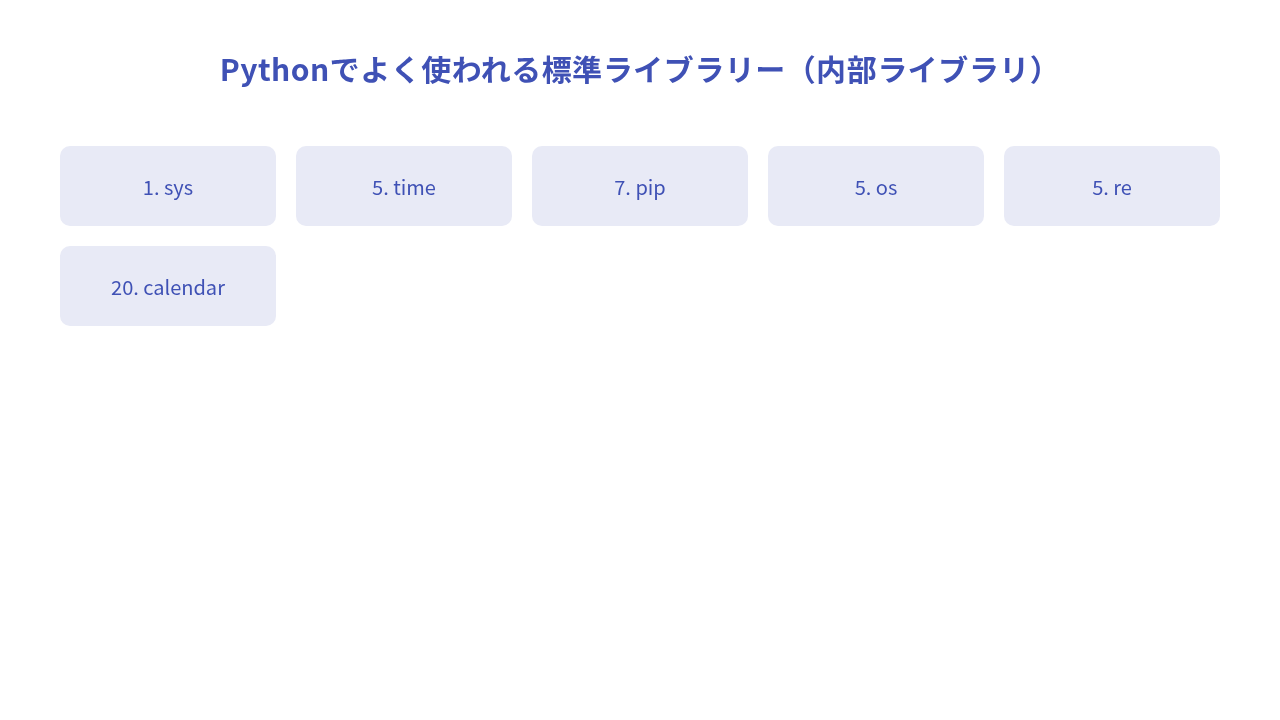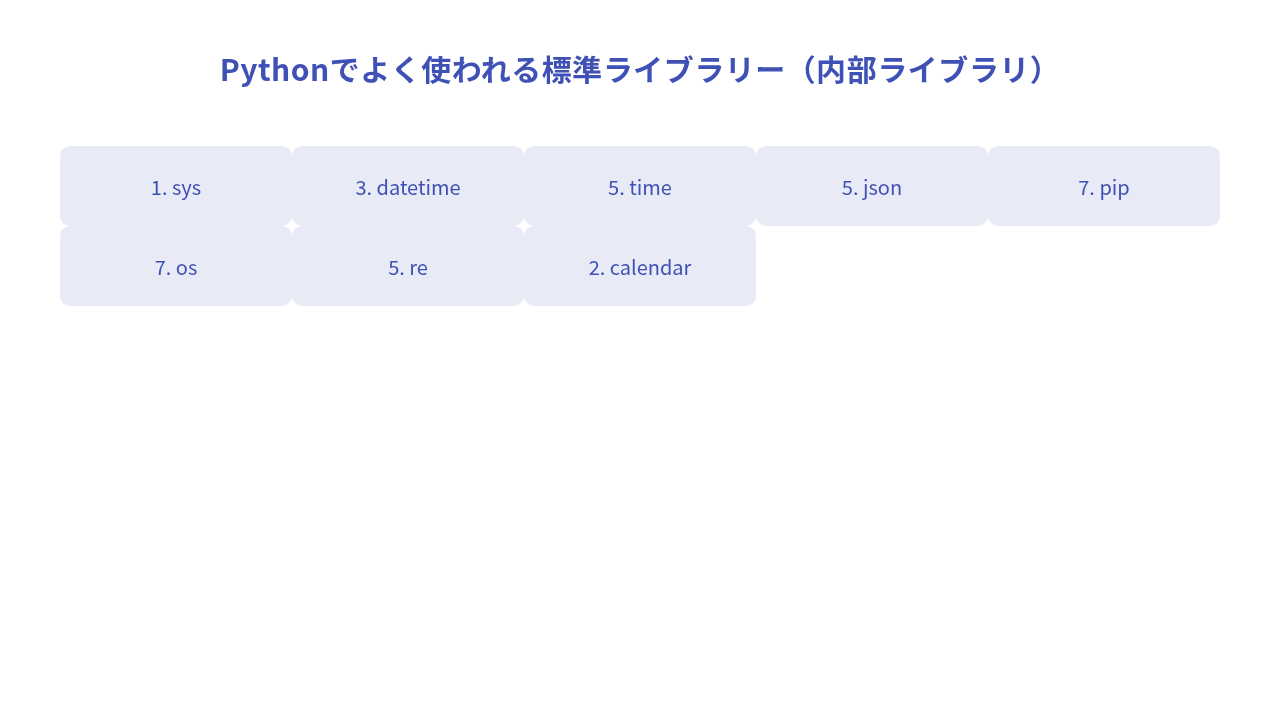--- a/index.html
+++ b/index.html
@@ -21,20 +21,21 @@
       text-align: center;
       color: #3f51b5;
       font-size: 30px;
       font-weight: 700;
       margin-bottom: 56px;
       letter-spacing: 0.5px;
     }
     .grid {
       display: grid;
       grid-template-columns: repeat(5, 1fr);
+      gap: 20px;
     }
     .card {
       background: #e8eaf6;
       border-radius: 10px;
       height: 80px;
       display: flex;
       align-items: center;
       justify-content: center;
       color: #3f51b5;
       font-size: 20px;
@@ -44,34 +45,28 @@
 </head>
 <body>
 
 <div class="container">
   <h1 class="title">Pythonでよく使われる標準ライブラリー（内部ライブラリ）</h1>
   <div class="grid">
     <div class="card">
         <span>1. sys</span>
       </div>
     <div class="card">
-        <span>3. datetime</span>
-      </div>
-    <div class="card">
         <span>5. time</span>
-      </div>
-    <div class="card">
-        <span>5. json</span>
       </div>
     <div class="card">
         <span>7. pip</span>
       </div>
     <div class="card">
-        <span>7. os</span>
+        <span>5. os</span>
       </div>
     <div class="card">
         <span>5. re</span>
       </div>
     <div class="card">
-        <span>2. calendar</span>
+        <span>20. calendar</span>
       </div>
   </div>
 </div>
 
 </body></html>

